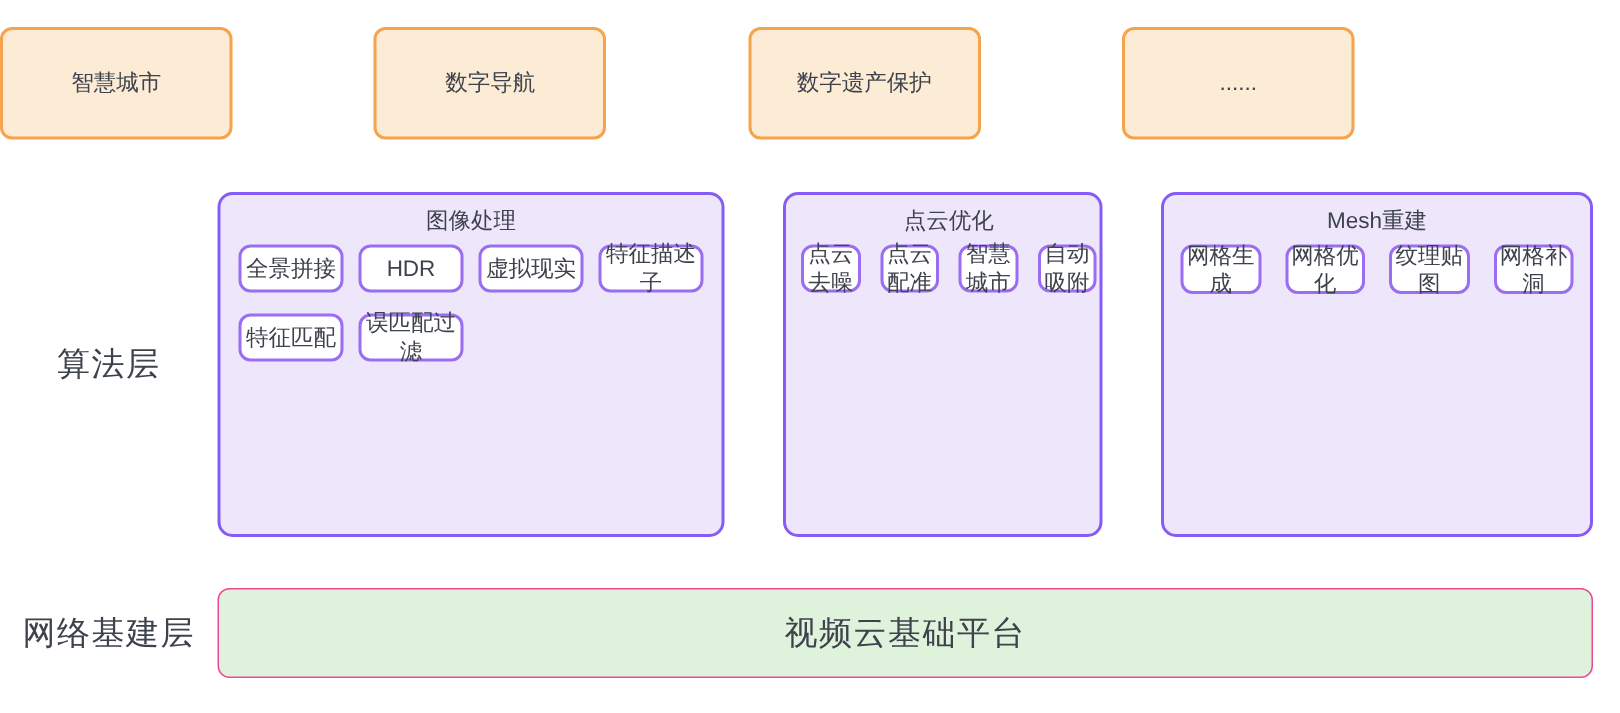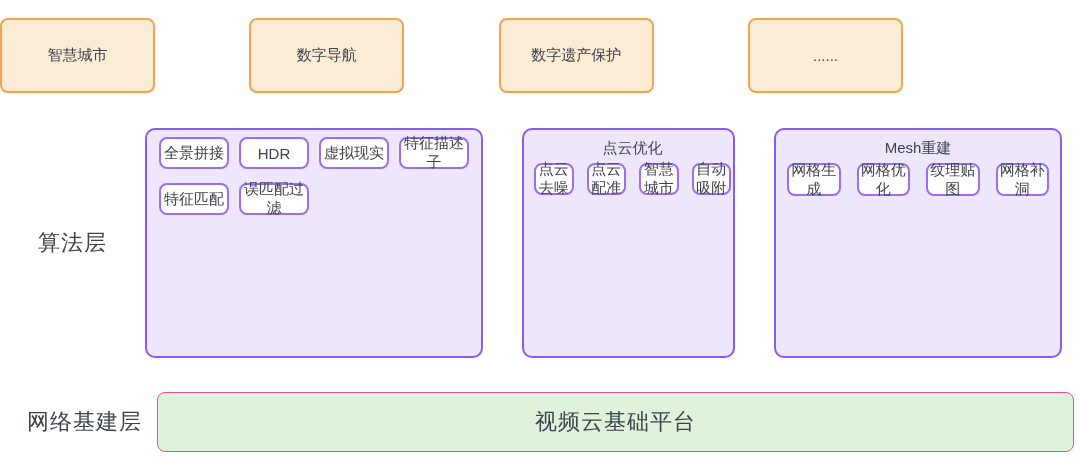--- a/index.html
+++ b/index.html
@@ -93,21 +93,21 @@
     border: 2px solid #9b6df2;
     border-radius: 8px;
     display: flex;
     align-items: center;
     justify-content: center;
     font-size: 15px;
     text-align: center;
   }
   .algo-group-c .algo-item { height: 33px; }
   
-  .row-infrastructure { top: 392px; height: 60px; padding-left: 12px; }
+  .row-infrastructure { top: 392px; height: 60px; }
   .infra-box {
     width: 917px;
     height: 60px;
     background: #dff3dc;
     border: 1px solid #ec4899;
     border-radius: 8px;
     display: flex;
     align-items: center;
     justify-content: center;
     font-size: 22px;
@@ -126,20 +126,21 @@
       <div class="biz-box">数字遗产保护</div>
       <div class="biz-box">......</div>
     </div>
   </div>
 
   <div class="layer-row row-algorithm">
     <div class="row-label">算法层</div>
     <div class="algorithm-content">
 
       <div class="algo-group algo-group-a">
+        <div class="algo-title">图像处理</div>
         <div class="algo-items-grid2">
           <div class="algo-item">全景拼接</div>
           <div class="algo-item">HDR</div>
           <div class="algo-item">虚拟现实</div>
           <div class="algo-item">特征描述子</div>
           <div class="algo-item">特征匹配</div>
           <div class="algo-item">误匹配过滤</div>
         </div>
       </div>
 

